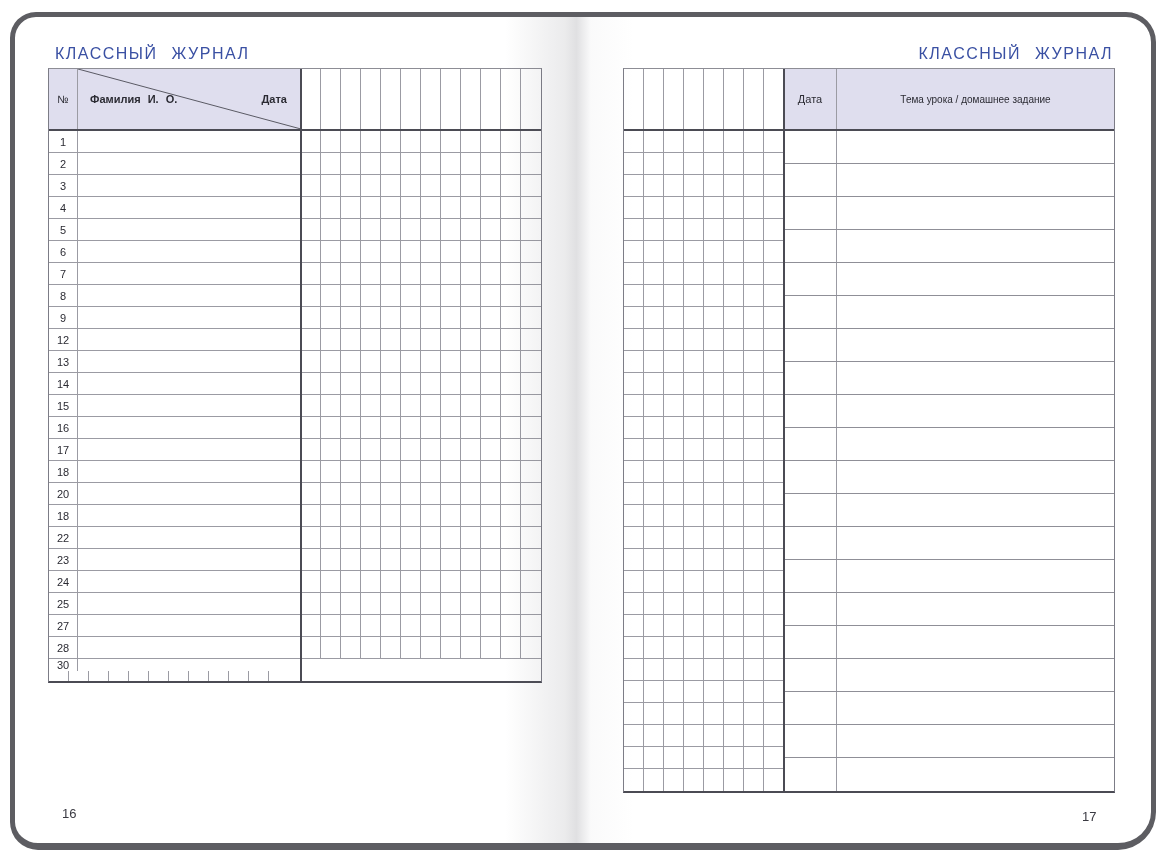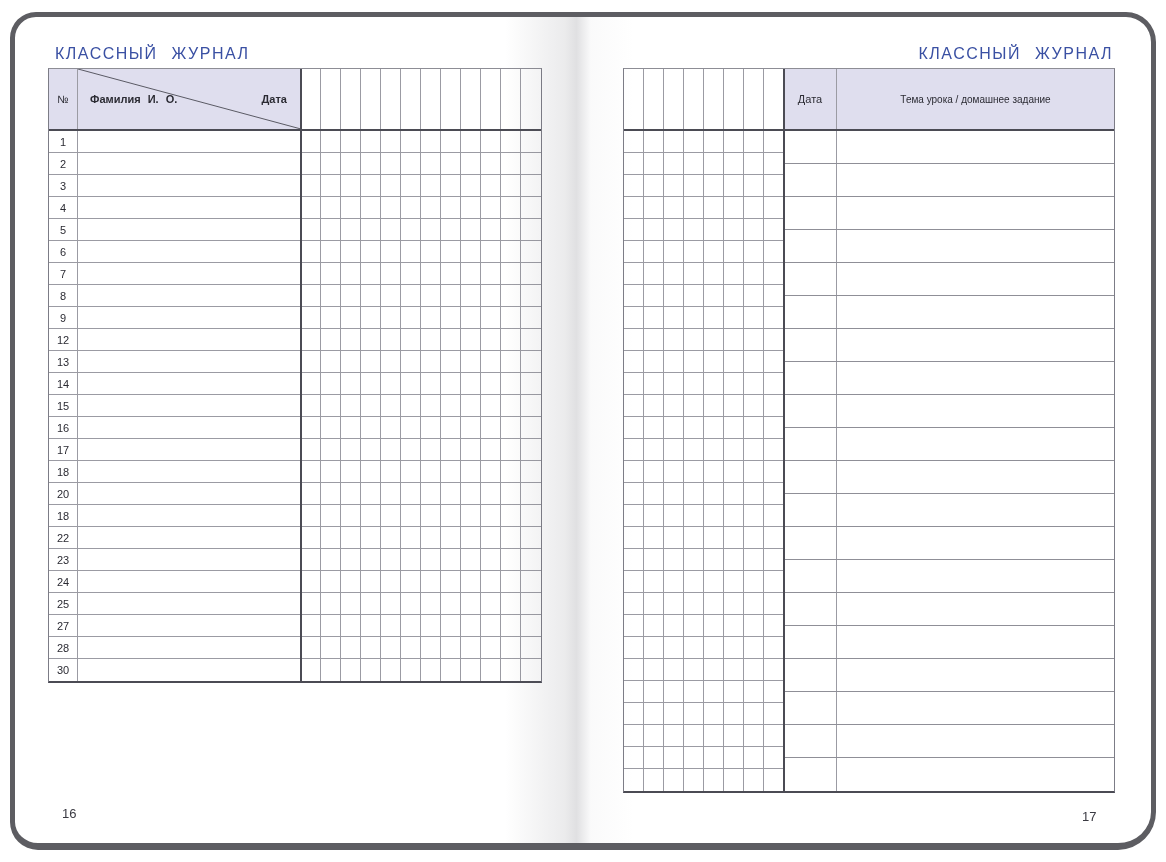--- a/index.html
+++ b/index.html
@@ -69,21 +69,21 @@
     width:223px;box-sizing:border-box;background:var(--fill);position:relative;
     display:flex;align-items:center;justify-content:space-between;
     padding:0 14px 0 12px;font-size:11px;color:var(--text);word-spacing:4px;font-weight:bold;
   }
   .diag{position:absolute;left:0;top:0;width:100%;height:100%;}
   .hgrades{flex:1;display:flex;}
   .gcell{width:20px;box-sizing:border-box;border-right:1px solid var(--thin);}
   .gcell:last-child{border-right:none;}
 
   .lrow{display:flex;height:22px;box-sizing:border-box;border-bottom:1px solid var(--thin);}
-  .lrow:last-child{border-bottom:none;}
+  .lrow:last-child{border-bottom:none;flex-direction:column;}
   .cnum{
     width:29px;box-sizing:border-box;border-right:1px solid var(--thin);
     display:flex;align-items:center;justify-content:center;
     font-size:11px;color:var(--text);
   }
   .cname{width:223px;}
   .grades{flex:1;display:flex;}
 
   
   .rhdr{display:flex;height:60px;border-bottom:2px solid var(--heavy);}

